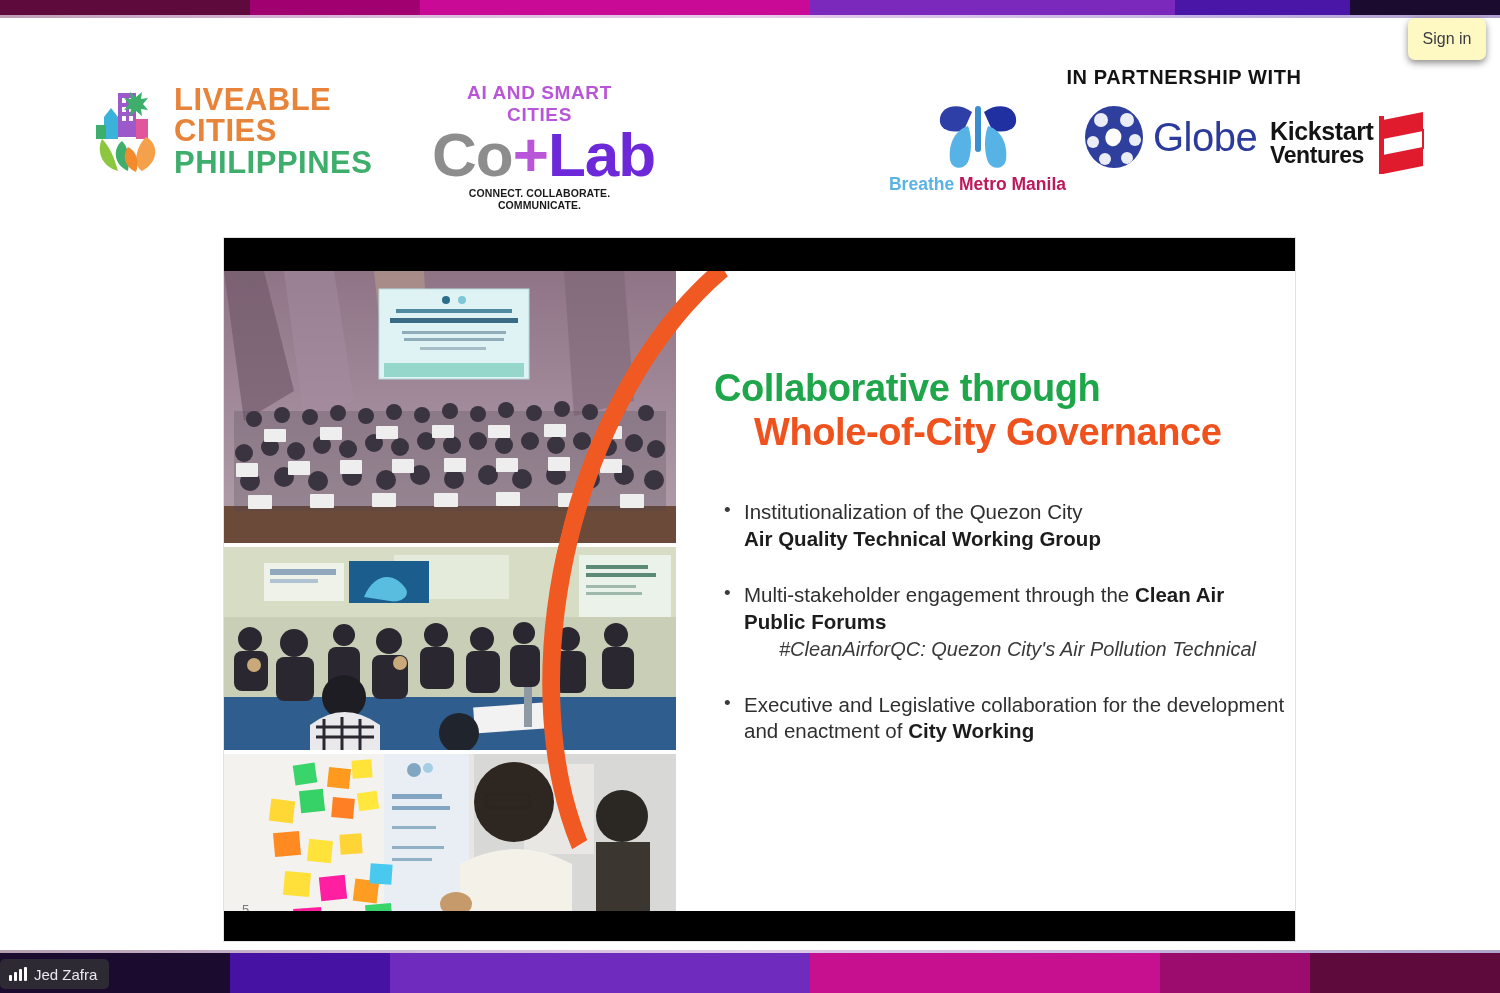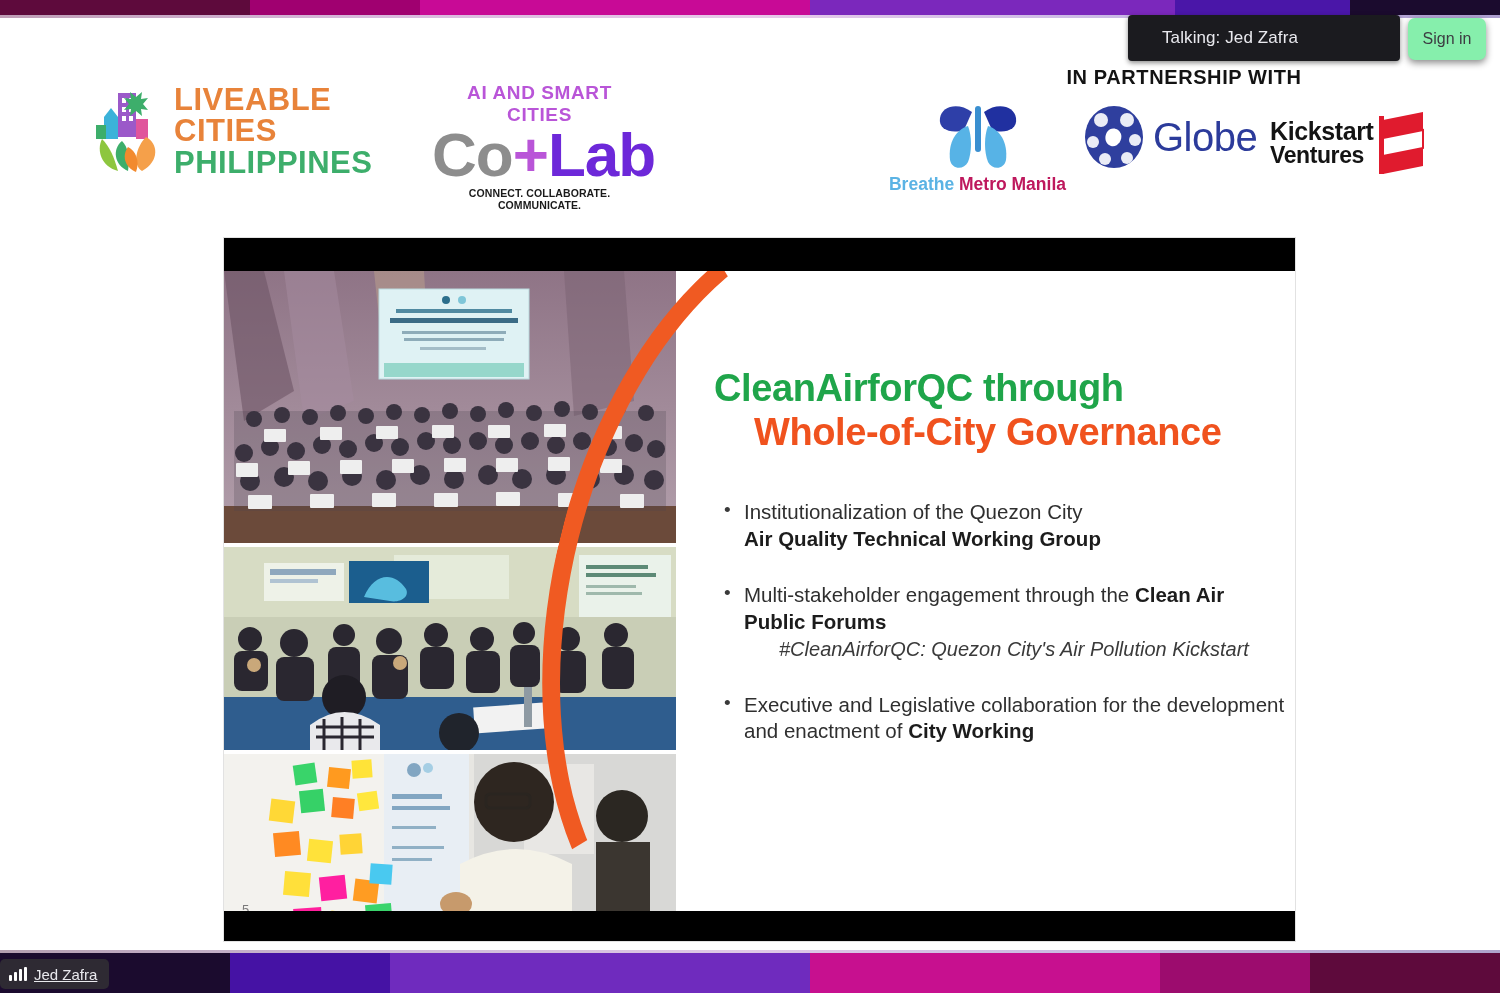--- a/index.html
+++ b/index.html
@@ -23,21 +23,21 @@
   
   #talking-badge {
     position: absolute; left: 1128px; top: 15px; width: 272px; height: 46px;
     background: #1b1b1f; border-radius: 4px;
     display: flex; align-items: center; padding-left: 34px;
     color: #e9e9ee; font-size: 17px; letter-spacing: .1px;
     box-shadow: 0 2px 5px rgba(0,0,0,.45);
   }
   #sign-in-button {
     position: absolute; left: 1408px; top: 18px; width: 78px; height: 42px;
-    background: #86efac; border-radius: 7px;
+    background: #fef9c3; border-radius: 7px;
     display: flex; align-items: center; justify-content: center;
     color: #3c3c42; font-size: 16px; cursor: pointer;
     box-shadow: 0 3px 7px rgba(0,0,0,.45);
   }
 
   
   #header-zone { position: absolute; left: 0; top: 60px; width: 1500px; height: 150px; }
 
   
   #lcp-logo { position: absolute; left: 92px; top: 26px; width: 320px; height: 90px; display: flex; align-items: center; }
@@ -123,21 +123,21 @@
   .bullet b { font-weight: bold; color: #1c1c1c; }
   .sub-italic { margin-left: 35px; margin-top: 6px; font-style: italic; font-size: 20px; line-height: 1.3; color: #3a3a3a; }
   #bullet-2 { margin-top: 30px; }
   #bullet-3 { margin-top: 30px; }
 
   
   #speaker-chip {
     position: absolute; left: 0px; bottom: 4px; height: 30px; min-width: 108px;
     background: #2e2a33; border-radius: 5px;
     display: flex; align-items: center; padding: 0 12px 0 9px;
-    color: #e9e9ee; font-size: 15px; text-decoration: underline;
+    color: #e9e9ee; font-size: 15px;
   }
   #speaker-icon { display: flex; align-items: flex-end; gap: 2px; height: 14px; margin-right: 7px; }
   #speaker-icon i { display: block; width: 3px; background: #ffffff; border-radius: 1px; }
   #speaker-icon i:nth-child(1) { height: 6px; }
   #speaker-icon i:nth-child(2) { height: 9px; }
   #speaker-icon i:nth-child(3) { height: 12px; }
   #speaker-icon i:nth-child(4) { height: 14px; }
 </style>
 </head>
 <body>
@@ -147,23 +147,20 @@
   <div class="bar" id="top-bar">
     <div class="seg" style="width:250px;background:#5e0a3c;"></div>
     <div class="seg" style="width:170px;background:#a00070;"></div>
     <div class="seg" style="width:390px;background:#c80a96;"></div>
     <div class="seg" style="width:365px;background:#7b28bc;"></div>
     <div class="seg" style="width:175px;background:#4a16a8;"></div>
     <div class="seg" style="width:150px;background:#1b0b2e;"></div>
   </div>
   <div id="top-bar-shadow" class="bar"></div>
 
-  <div id="talking-badge">
-    <span>Talking: Jed Zafra</span>
-  </div>
   <div id="sign-in-button">
     <span>Sign in</span>
   </div>
 
   <div id="header-zone">
 
     <div id="lcp-logo">
       <div class="lcp-mark">
         <svg viewBox="0 0 74 84" width="74" height="84">
           <rect x="26" y="4" width="18" height="44" fill="#9b59c9"></rect>
@@ -455,34 +452,34 @@
           </svg>
         </div>
 
         <div id="orange-arc"></div>
         <div id="orange-arc-fill"></div>
       </div>
 
       <div id="text-column">
 
         <div id="slide-title">
-          <div class="title-line1">CleanAirforQC through</div>
+          <div class="title-line1">Collaborative through</div>
           <div class="title-line2">Whole-of-City Governance</div>
         </div>
 
         <div id="bullet-list">
 
           <div class="bullet" id="bullet-1">
             <span>Institutionalization of the Quezon City</span><br>
             <b>Air Quality Technical Working Group</b>
           </div>
 
           <div class="bullet" id="bullet-2">
             <span>Multi-stakeholder engagement through the </span><b>Clean Air Public Forums</b>
-            <div class="sub-italic" style="margin-top:0">#CleanAirforQC: Quezon City's Air Pollution Kickstart</div>
+            <div class="sub-italic" style="margin-top:0">#CleanAirforQC: Quezon City's Air Pollution Technical</div>
           </div>
 
           <div class="bullet" id="bullet-3">
             <span>Executive and Legislative collaboration for the development and enactment of </span><b>City Working</b>
           </div>
 
         </div>
 
       </div>
     </div>

